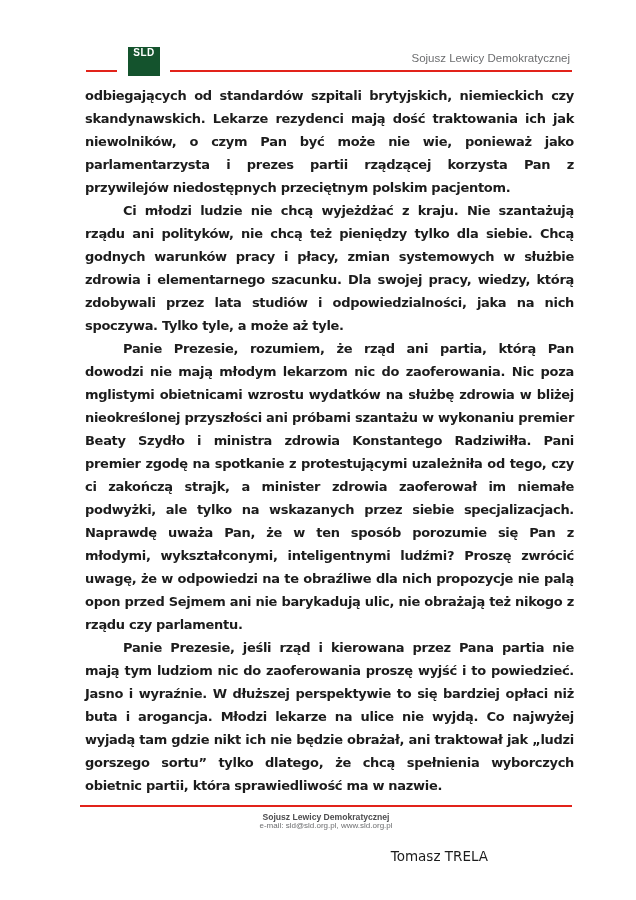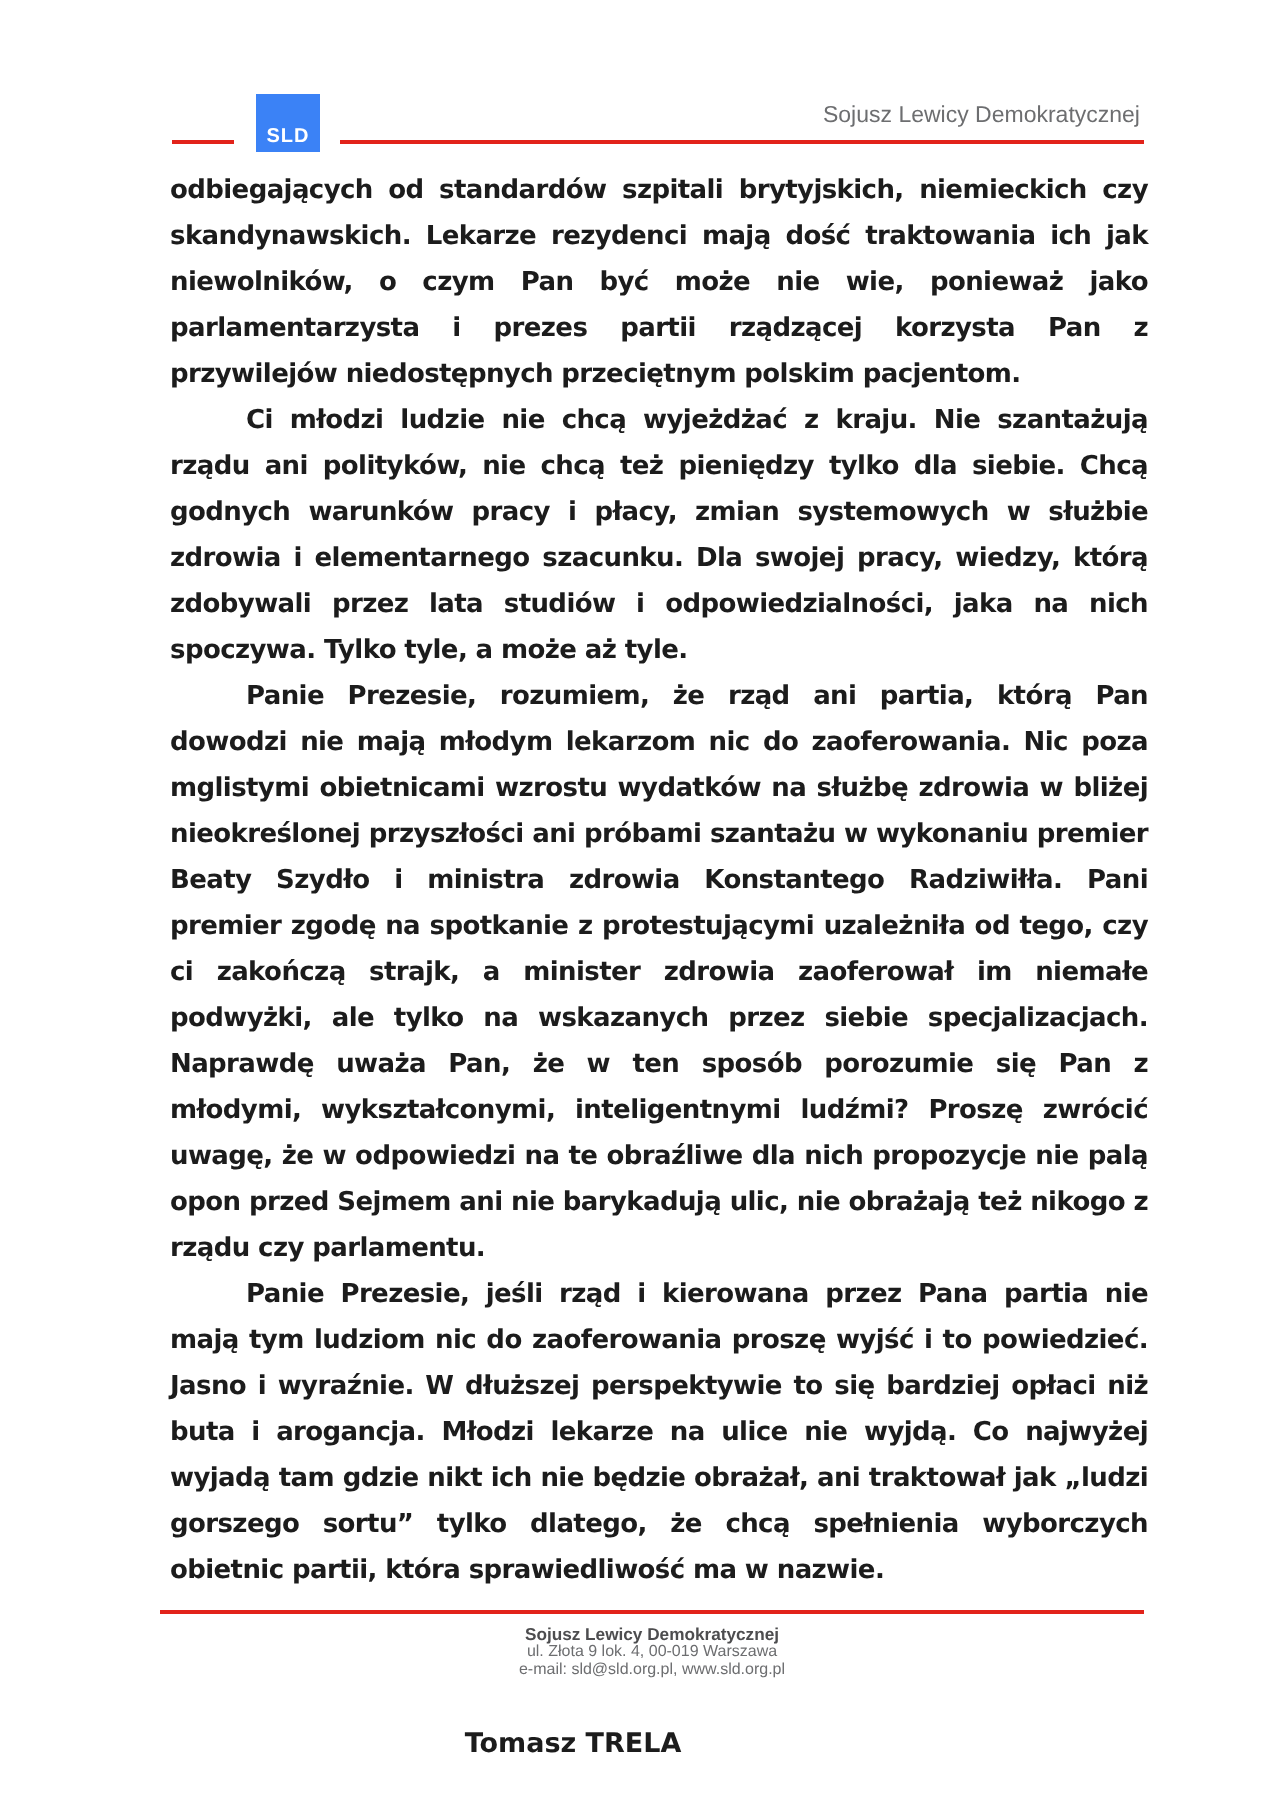--- a/index.html
+++ b/index.html
@@ -13,22 +13,22 @@
   }
 
   
   .letterhead { position: absolute; top: 0; left: 0; width: 636px; height: 78px; }
   .hdr-dash-left {
     position: absolute; left: 86px; top: 70px; width: 31px; height: 2px;
     background: #e2231a;
   }
   .hdr-logo {
     position: absolute; left: 128px; top: 47px; width: 32px; height: 29px;
-    background: #3b82f6;
-    display: flex; align-items: flex-end; justify-content: center;
+    background: #14532d;
+    display: flex; align-items: flex-start; justify-content: center;
   }
   .hdr-logo span {
     color: #ffffff; font-weight: bold; font-size: 10px; line-height: 12px;
     letter-spacing: 0.5px; padding-bottom: 1px;
     font-family: "Liberation Sans", sans-serif;
   }
   .hdr-line-right {
     position: absolute; left: 170px; top: 70px; width: 402px; height: 2px;
     background: #e2231a;
   }
@@ -42,24 +42,24 @@
   .letter-body {
     position: absolute; top: 84px; left: 85px; width: 489px;
     color: #1c1c1c;
     font-size: 13px; line-height: 23px;
     letter-spacing: -0.3px;
     text-align: justify;
   }
   .letter-body p { margin: 0; font-weight: bold; }
   .para-indent { text-indent: 38px; }
   .signature {
-    margin-top: 64px;
-    text-align: center;
+    margin-top: 48px;
+    text-align: right;
     padding-right: 86px;
-    font-weight: bold;
+    font-weight: normal;
     letter-spacing: 0;
     font-size: 13.5px;
   }
 
   
   .letter-footer {
     position: absolute; left: 80px; top: 805px; width: 492px;
   }
   .ftr-line { width: 100%; height: 2px; background: #e2231a; margin-bottom: 5px; }
   .ftr-text {
@@ -89,18 +89,17 @@
     <p class="para-indent">Ci młodzi ludzie nie chcą wyjeżdżać z kraju. Nie szantażują rządu ani polityków, nie chcą też pieniędzy tylko dla siebie. Chcą godnych warunków pracy i płacy, zmian systemowych w służbie zdrowia i elementarnego szacunku. Dla swojej pracy, wiedzy, którą zdobywali przez lata studiów i odpowiedzialności, jaka na nich spoczywa. Tylko tyle, a może aż tyle.</p>
     <p class="para-indent">Panie Prezesie, rozumiem, że rząd ani partia, którą Pan dowodzi nie mają młodym lekarzom nic do zaoferowania. Nic poza mglistymi obietnicami wzrostu wydatków na służbę zdrowia w bliżej nieokreślonej przyszłości ani próbami szantażu w wykonaniu premier Beaty Szydło i ministra zdrowia Konstantego Radziwiłła. Pani premier zgodę na spotkanie z protestującymi uzależniła od tego, czy ci zakończą strajk, a minister zdrowia zaoferował im niemałe podwyżki, ale tylko na wskazanych przez siebie specjalizacjach. Naprawdę uważa Pan, że w ten sposób porozumie się Pan z młodymi, wykształconymi, inteligentnymi ludźmi? Proszę zwrócić uwagę, że w odpowiedzi na te obraźliwe dla nich propozycje nie palą opon przed Sejmem ani nie barykadują ulic, nie obrażają też nikogo z rządu czy parlamentu.</p>
     <p class="para-indent">Panie Prezesie, jeśli rząd i kierowana przez Pana partia nie mają tym ludziom nic do zaoferowania proszę wyjść i to powiedzieć. Jasno i wyraźnie. W dłuższej perspektywie to się bardziej opłaci niż buta i arogancja. Młodzi lekarze na ulice nie wyjdą. Co najwyżej wyjadą tam gdzie nikt ich nie będzie obrażał, ani traktował jak „ludzi gorszego sortu” tylko dlatego, że chcą spełnienia wyborczych obietnic partii, która sprawiedliwość ma w nazwie.</p>
     <div class="signature">Tomasz TRELA</div>
   </main>
 
   <footer class="letter-footer">
     <div class="ftr-line"></div>
     <div class="ftr-text">
       <div class="ftr-org">Sojusz Lewicy Demokratycznej</div>
-      <div>ul. Złota 9 lok. 4, 00-019 Warszawa</div>
       <div>e-mail: sld@sld.org.pl, www.sld.org.pl</div>
     </div>
   </footer>
 
 </div>
 
 </body></html>

